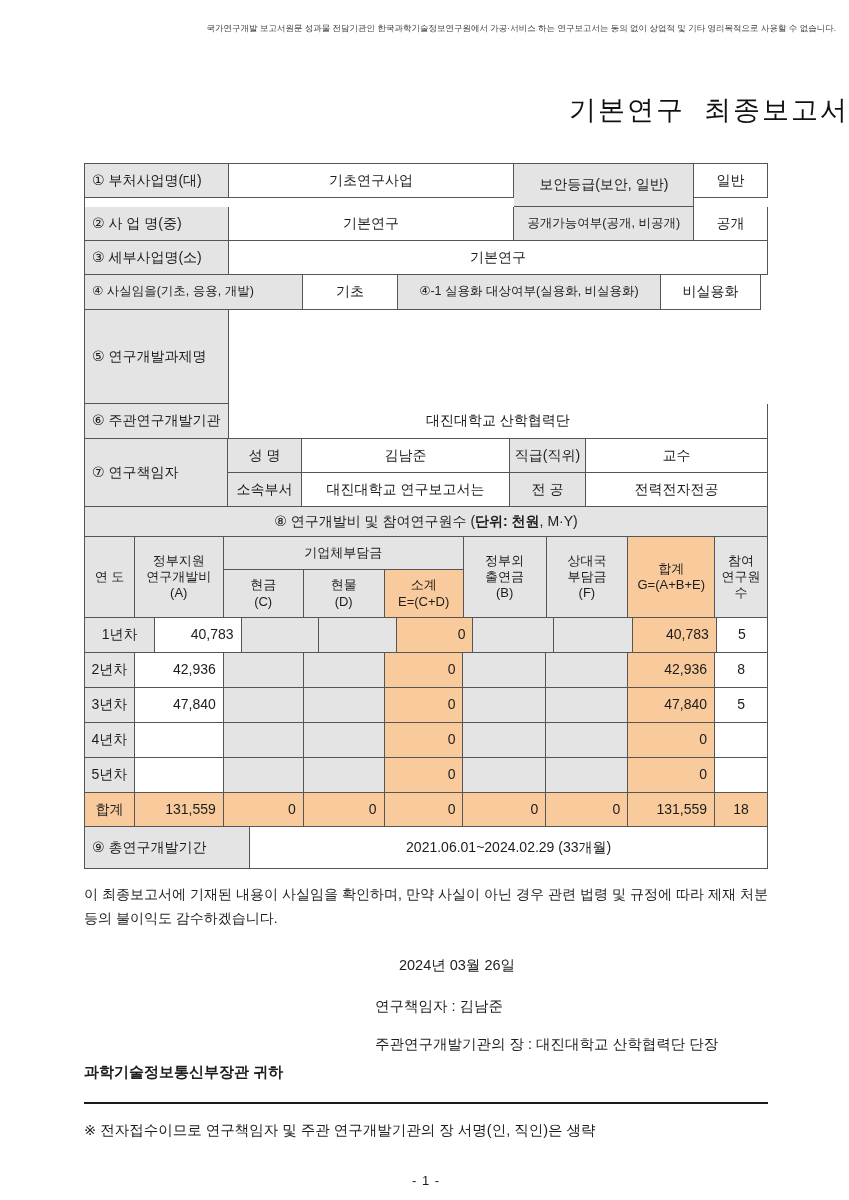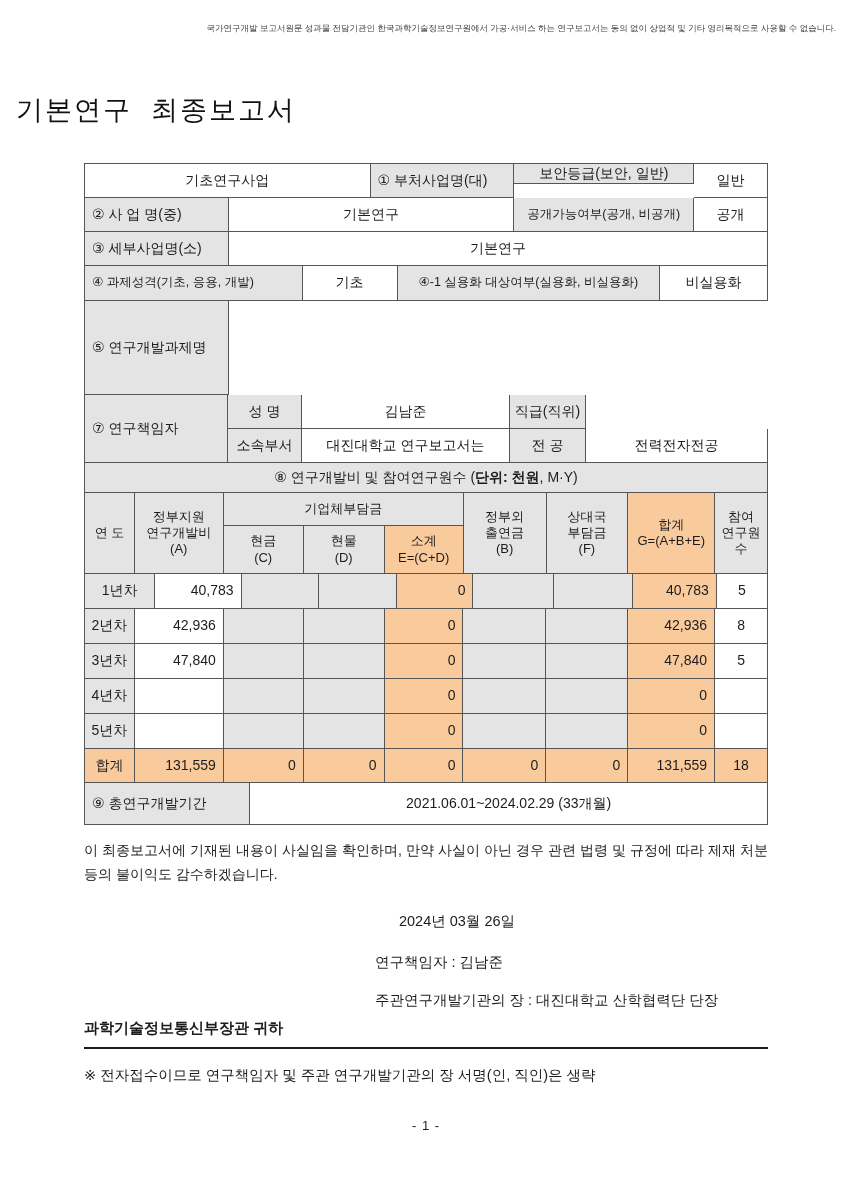--- a/index.html
+++ b/index.html
@@ -1,92 +1,97 @@
 <!DOCTYPE html>
 <html><head>
 <meta charset="utf-8">
 <style>
   * { margin:0; padding:0; box-sizing:border-box; }
   body { background:#888; font-family:"Liberation Sans","DejaVu Sans",sans-serif; color:#1c1c1c; }
   .page { position:relative; width:849px; height:1200px; background:#fff; margin:0 auto; overflow:hidden; }
   .disclaimer { position:absolute; top:23px; right:13px; font-size:8.5px; color:#3a3a3a; letter-spacing:0; white-space:nowrap; }
-  .title { padding-top:92px; text-align:left; font-size:27px; letter-spacing:2px; white-space:pre; color:#111;margin-left:16px; }
+  .title { padding-top:92px; text-align:right; font-size:27px; letter-spacing:2px; white-space:pre; color:#111; }
   .content { width:684px; margin:35px auto 0 84px; }
   .tbl { width:684px; border-top:1px solid #555; border-left:1px solid #555; font-size:14px; }
   .row { display:flex; }
   .cell { display:flex; align-items:center; justify-content:center; text-align:center;
           border-right:1px solid #555; border-bottom:1px solid #555; white-space:pre-line;
           line-height:1.25; overflow:hidden; }
   .l { justify-content:flex-start; text-align:left; padding-left:7px; }
   .r { justify-content:flex-end; text-align:right; padding-right:7px; }
   .g { background:#e4e4e4; }
   .o { background:#f9cb9c; }
   .sm { font-size:12.5px; }
   .bh { font-size:13px; }
   .stack { display:flex; flex-direction:column; }
   .sec8 b { font-weight:bold; }
   .confirm { margin-top:13px; font-size:14px; line-height:24px; text-align:justify; color:#222; }
   .date-line { margin-top:26px; text-align:center; padding-left:62px; font-size:14.5px; }
   .sig { margin-top:22px; padding-left:291px; font-size:14.5px; }
   .sig2 { margin-top:19px; }
-  .minister { margin-top:9px; font-size:15px; font-weight:bold; border-bottom:2px solid #1a1a1a; padding-bottom:9px; }
+  .minister { margin-top:9px; font-size:15px; font-weight:bold; border-bottom:2px solid #1a1a1a; padding-bottom:20px; }
   .note { margin-top:17px; font-size:14.5px; }
   .pageno { margin-top:33px; text-align:center; font-size:13px; letter-spacing:1px; }
 </style>
 </head>
 <body>
 
 <div class="page">
 
   <div class="disclaimer">국가연구개발 보고서원문 성과물 전담기관인 한국과학기술정보연구원에서 가공·서비스 하는 연구보고서는 동의 없이 상업적 및 기타 영리목적으로 사용할 수 없습니다.</div>
 
   <div class="title">기본연구  최종보고서</div>
 
   <div class="content">
 
     <div class="tbl">
 
       <div class="row">
+        <div class="cell g l" style="width:144px;height:34px">① 부처사업명(대)</div>
         <div class="cell" style="width:286px;height:34px">기초연구사업</div>
-        <div class="cell g l" style="width:144px;height:34px">① 부처사업명(대)</div>
-        <div class="cell g" style="width:180px;height:20px">보안등급(보안, 일반)</div>
+        <div class="cell g" style="width:180px;height:43px">보안등급(보안, 일반)</div>
         <div class="cell" style="width:74px;height:34px">일반</div>
       </div>
 
       <div class="row">
         <div class="cell g l" style="width:144px;height:34px">② 사  업  명(중)</div>
         <div class="cell" style="width:286px;height:34px">기본연구</div>
         <div class="cell g sm" style="width:180px;height:34px">공개가능여부(공개, 비공개)</div>
         <div class="cell" style="width:74px;height:34px">공개</div>
       </div>
 
       <div class="row">
         <div class="cell g l" style="width:144px;height:34px">③ 세부사업명(소)</div>
         <div class="cell" style="width:540px;height:34px">기본연구</div>
       </div>
 
       <div class="row">
-        <div class="cell g l sm" style="width:218px;height:35px">④ 과제성격(기초, 응용, 개발)</div>
+        <div class="cell g l sm" style="width:218px;height:35px">④ 사실임을(기초, 응용, 개발)</div>
         <div class="cell" style="width:95px;height:35px">기초</div>
         <div class="cell g sm" style="width:263px;height:35px">④-1 실용화 대상여부(실용화, 비실용화)</div>
-        <div class="cell" style="width:108px;height:35px">비실용화</div>
+        <div class="cell" style="width:100px;height:35px">비실용화</div>
       </div>
 
       <div class="row">
         <div class="cell g l" style="width:144px;height:94px">⑤ 연구개발과제명</div>
       </div>
 
+      <div class="row">
+        <div class="cell g l" style="width:144px;height:35px">⑥ 주관연구개발기관</div>
+        <div class="cell" style="width:540px;height:35px">대진대학교 산학협력단</div>
+      </div>
 
       <div class="row">
         <div class="cell g l" style="width:144px;height:68px">⑦ 연구책임자</div>
         <div class="stack" style="width:540px">
           <div class="row">
             <div class="cell g" style="width:74px;height:34px">성 명</div>
             <div class="cell" style="width:208px;height:34px">김남준</div>
             <div class="cell g" style="width:76px;height:34px">직급(직위)</div>
+            <div class="cell" style="width:182px;height:34px">교수</div>
           </div>
           <div class="row">
             <div class="cell g" style="width:74px;height:34px">소속부서</div>
             <div class="cell" style="width:208px;height:34px">대진대학교 연구보고서는</div>
             <div class="cell g" style="width:76px;height:34px">전 공</div>
             <div class="cell" style="width:182px;height:34px">전력전자전공</div>
           </div>
         </div>
       </div>
 

